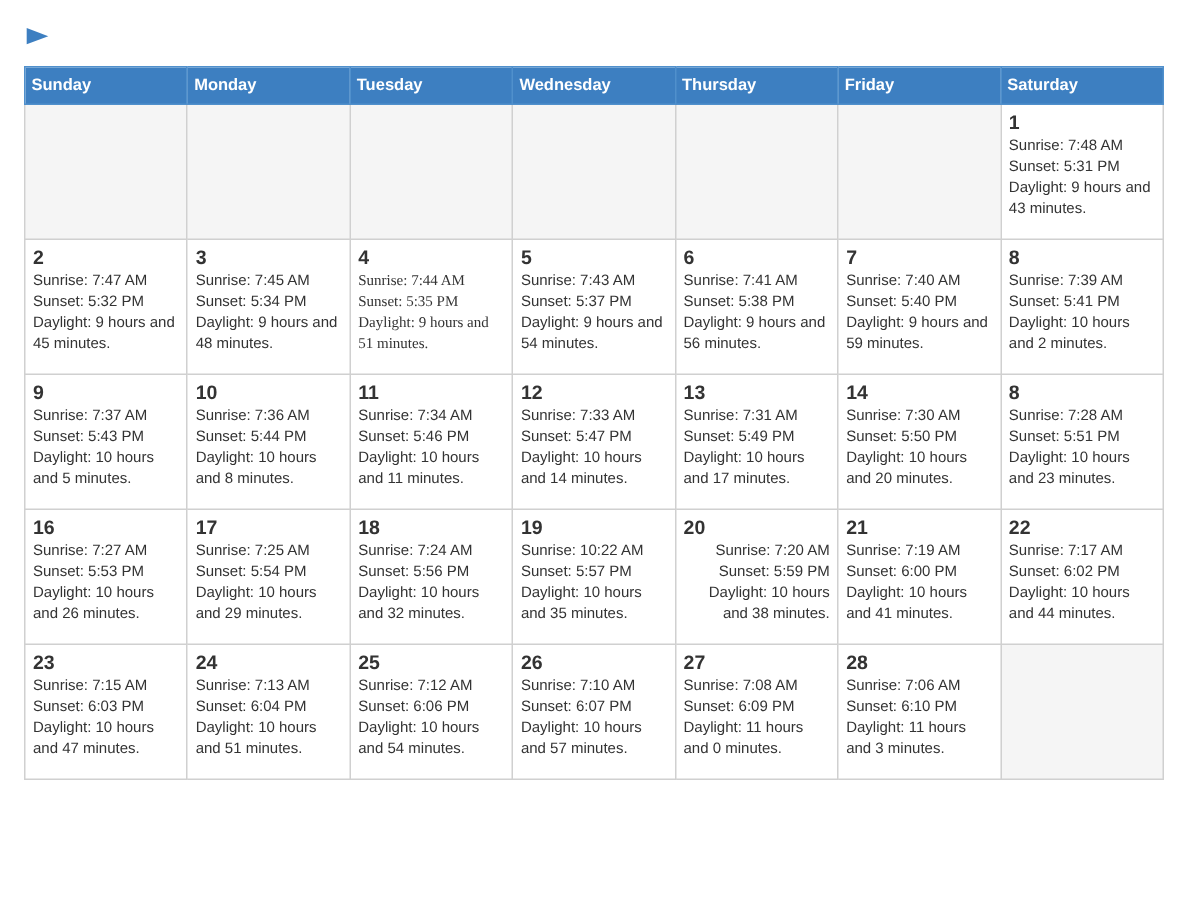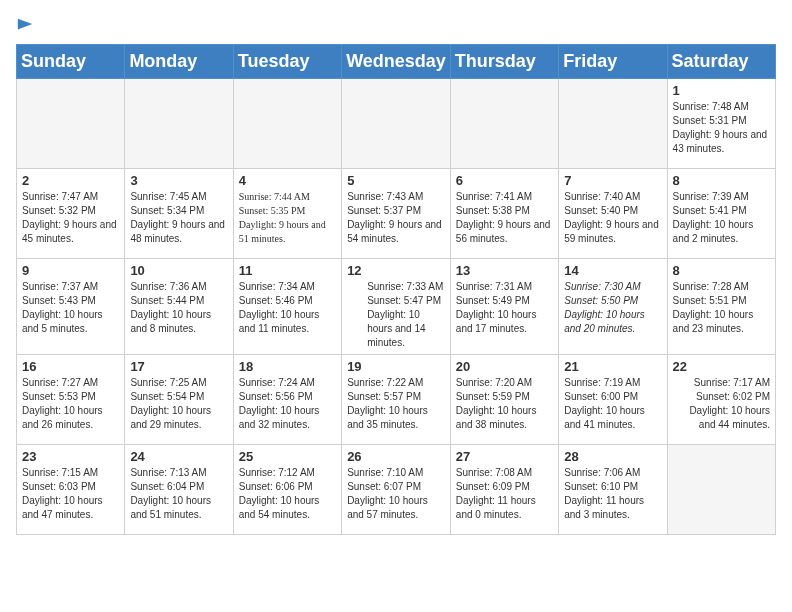--- a/index.html
+++ b/index.html
@@ -47,21 +47,21 @@
       color: #555;
     }
     .calendar {
       width: 100%;
       border-collapse: collapse;
       border: 1px solid #ccc;
     }
     .calendar th {
       background-color: #3d7fc1;
       color: #fff;
-      font-size: 18px;
+      font-size: 11px;
       font-weight: bold;
       padding: 6px 4px;
       text-align: left;
       border: 1px solid #5090cc;
     }
     .calendar td {
       vertical-align: top;
       border: 1px solid #d0d0d0;
       padding: 4px 5px;
       width: calc(100% / 7);
@@ -191,33 +191,33 @@
 Daylight: 10 hours and 8 minutes.</div>
         </td>
         <td>
           <span class="day-num">11</span>
           <div class="day-info" style="white-space: pre-line;">Sunrise: 7:34 AM
 Sunset: 5:46 PM
 Daylight: 10 hours and 11 minutes.</div>
         </td>
         <td>
           <span class="day-num">12</span>
-          <div class="day-info" style="white-space: pre-line; margin-left: 20px;">Sunrise: 7:33 AM
+          <div class="day-info" style="white-space: pre-line;">Sunrise: 7:33 AM
 Sunset: 5:47 PM
 Daylight: 10 hours and 14 minutes.</div>
         </td>
         <td>
           <span class="day-num">13</span>
           <div class="day-info" style="white-space: pre-line;">Sunrise: 7:31 AM
 Sunset: 5:49 PM
 Daylight: 10 hours and 17 minutes.</div>
         </td>
         <td>
           <span class="day-num">14</span>
-          <div class="day-info" style="white-space: pre-line; font-style: italic;">Sunrise: 7:30 AM
+          <div class="day-info" style="white-space: pre-line;">Sunrise: 7:30 AM
 Sunset: 5:50 PM
 Daylight: 10 hours and 20 minutes.</div>
         </td>
         <td>
           <span class="day-num">8</span>
           <div class="day-info" style="white-space: pre-line;">Sunrise: 7:28 AM
 Sunset: 5:51 PM
 Daylight: 10 hours and 23 minutes.</div>
         </td>
       </tr>
@@ -235,39 +235,39 @@
 Daylight: 10 hours and 29 minutes.</div>
         </td>
         <td>
           <span class="day-num">18</span>
           <div class="day-info" style="white-space: pre-line;">Sunrise: 7:24 AM
 Sunset: 5:56 PM
 Daylight: 10 hours and 32 minutes.</div>
         </td>
         <td>
           <span class="day-num">19</span>
-          <div class="day-info" style="white-space: pre-line;">Sunrise: 7:22 AM
+          <div class="day-info" style="white-space: pre-line;">Sunrise: 10:22 AM
 Sunset: 5:57 PM
 Daylight: 10 hours and 35 minutes.</div>
         </td>
         <td>
           <span class="day-num">20</span>
-          <div class="day-info" style="white-space: pre-line;">Sunrise: 7:20 AM
+          <div class="day-info" style="white-space: pre-line; text-align: right;">Sunrise: 7:20 AM
 Sunset: 5:59 PM
 Daylight: 10 hours and 38 minutes.</div>
         </td>
         <td>
           <span class="day-num">21</span>
           <div class="day-info" style="white-space: pre-line;">Sunrise: 7:19 AM
 Sunset: 6:00 PM
 Daylight: 10 hours and 41 minutes.</div>
         </td>
         <td>
           <span class="day-num">22</span>
-          <div class="day-info" style="white-space: pre-line; text-align: right;">Sunrise: 7:17 AM
+          <div class="day-info" style="white-space: pre-line;">Sunrise: 7:17 AM
 Sunset: 6:02 PM
 Daylight: 10 hours and 44 minutes.</div>
         </td>
       </tr>
       <tr>
         <td>
           <span class="day-num">23</span>
           <div class="day-info" style="white-space: pre-line;">Sunrise: 7:15 AM
 Sunset: 6:03 PM
 Daylight: 10 hours and 47 minutes.</div>

